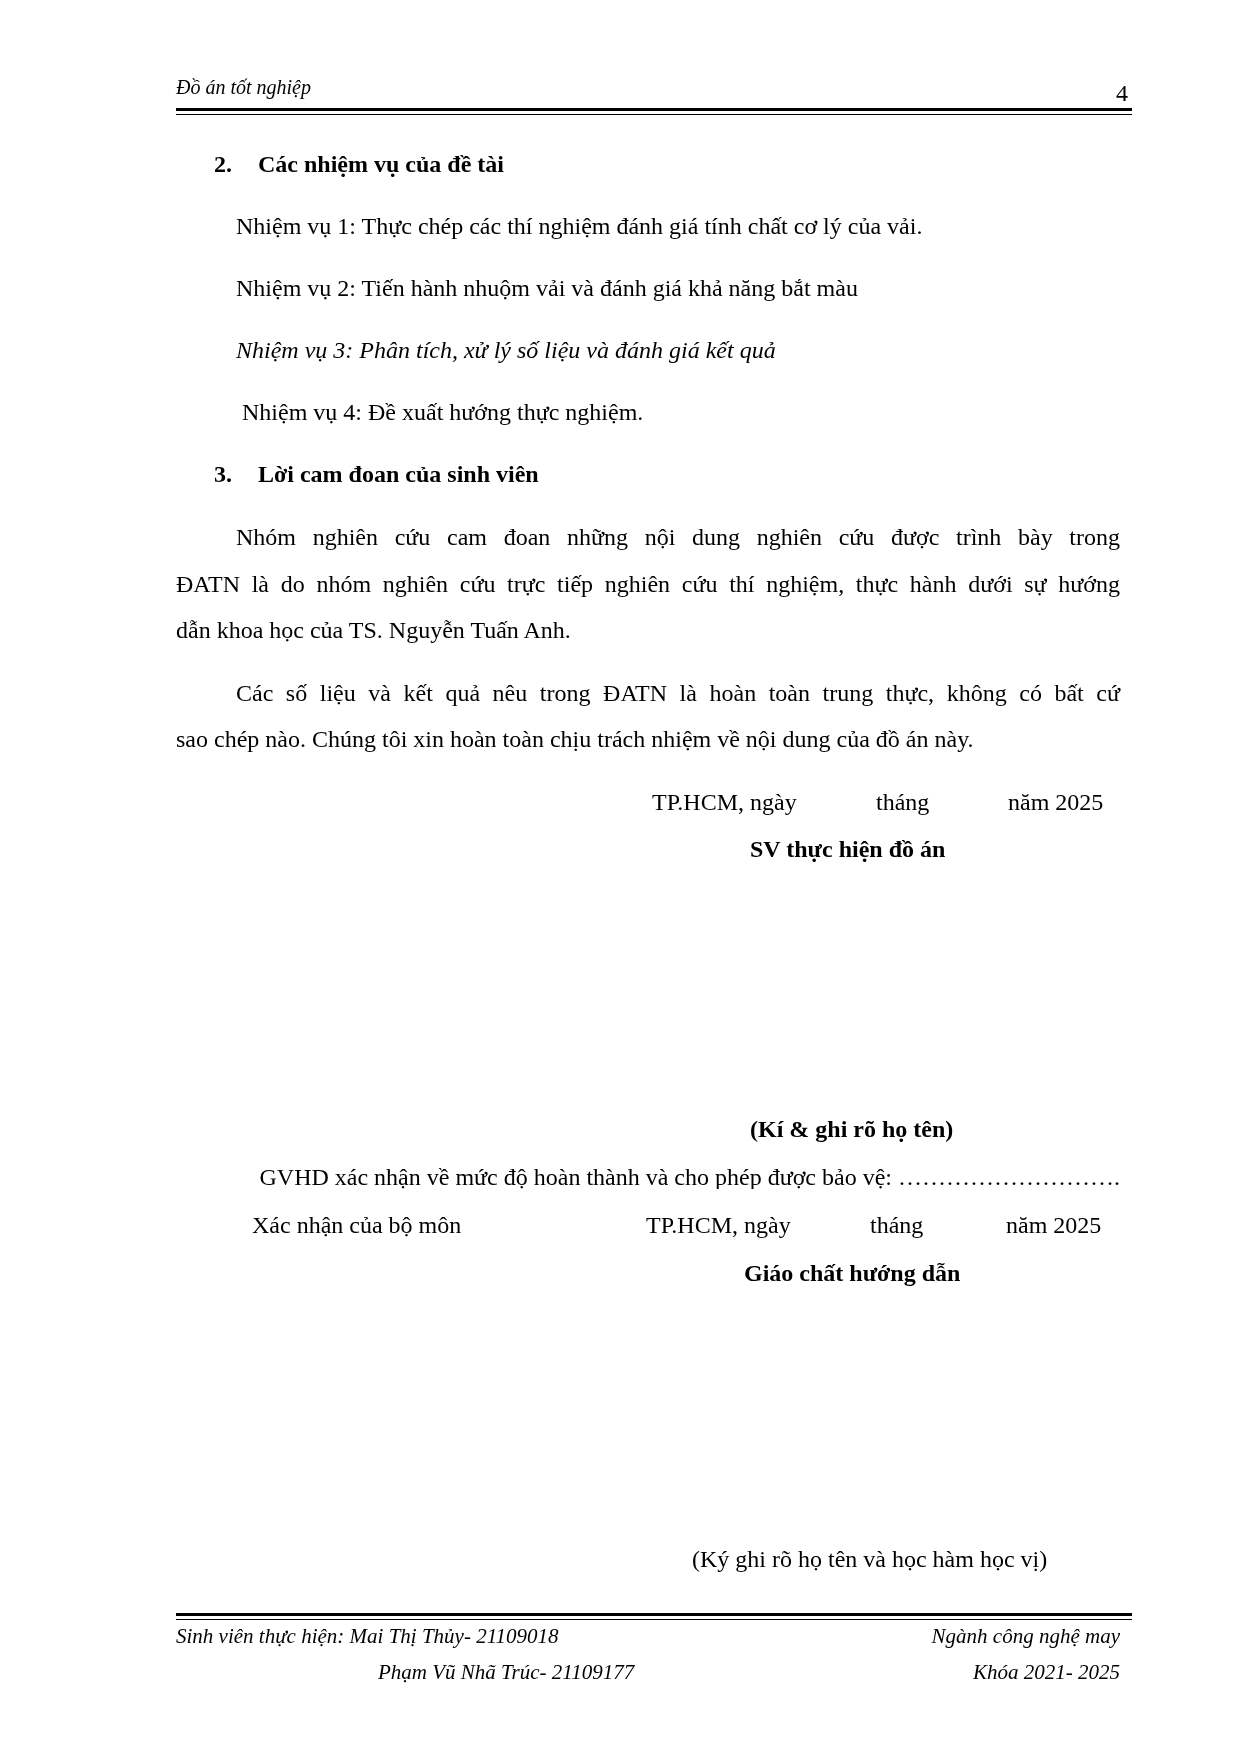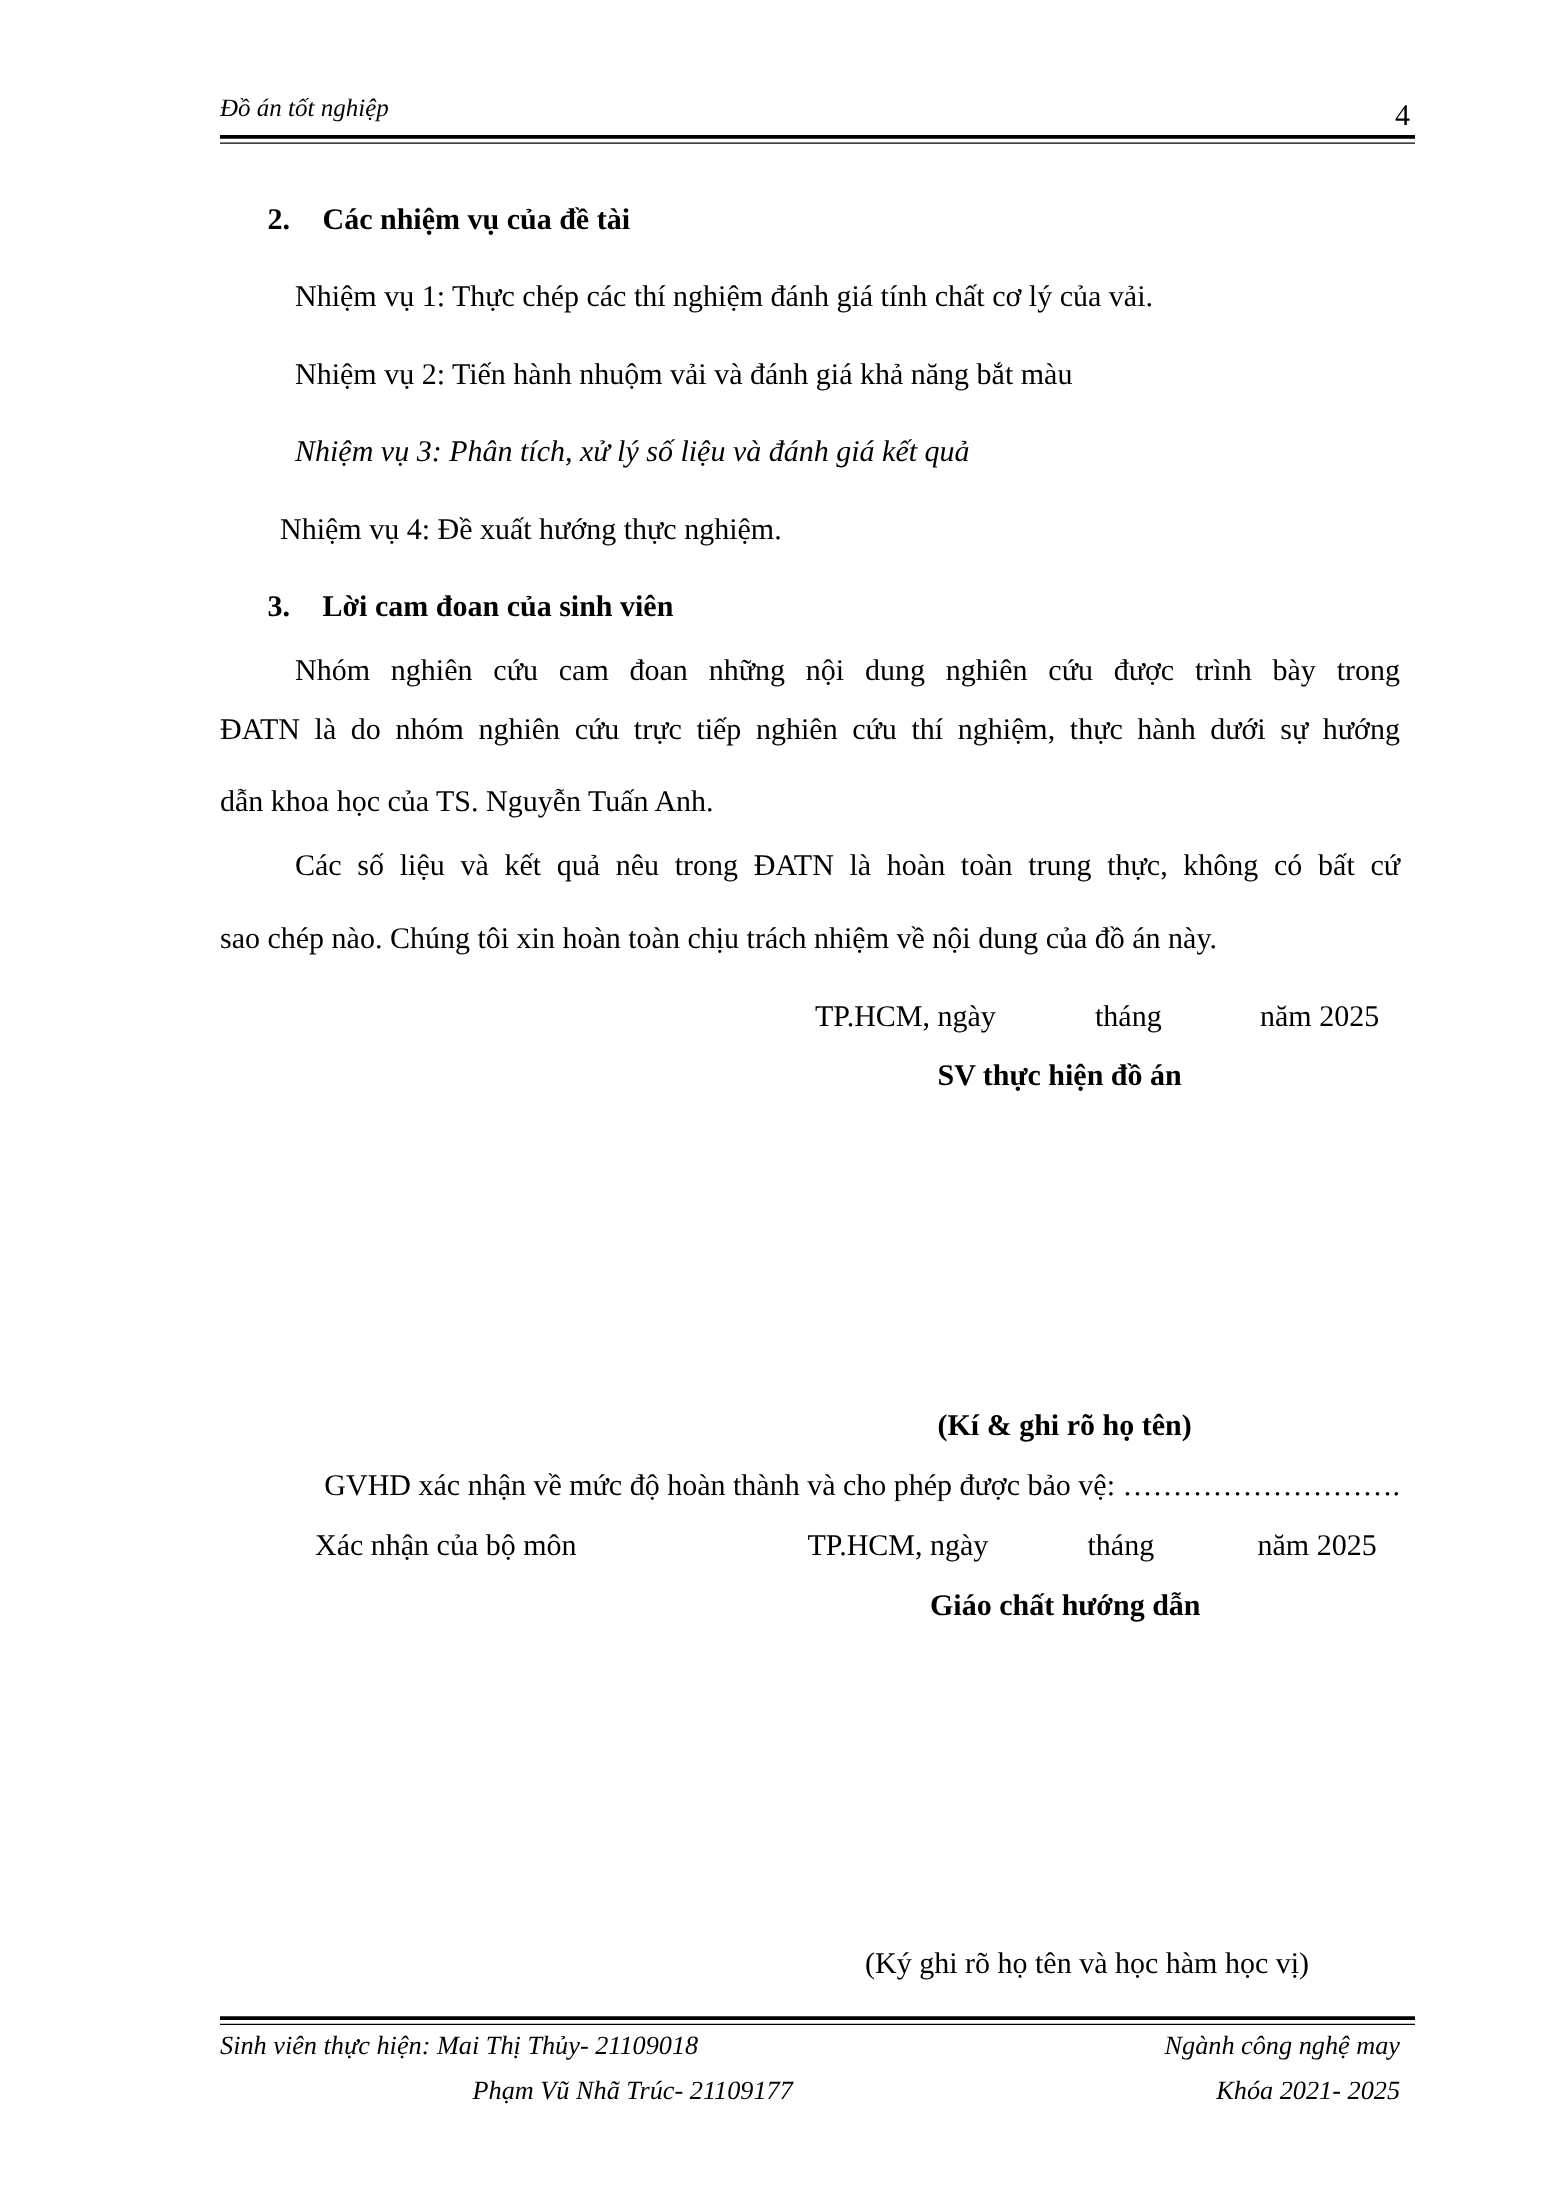--- a/index.html
+++ b/index.html
@@ -1,19 +1,19 @@
 <!DOCTYPE html>
 <html><head>
 <meta charset="utf-8">
 <style>
   html, body { margin: 0; padding: 0; background: #ffffff; }
   body { width: 1240px; height: 1754px; position: relative; overflow: hidden;
          font-family: "Liberation Serif", "DejaVu Serif", serif; color: #000; }
   .abs { position: absolute; white-space: nowrap; }
-  .body-text { font-size: 24px; line-height: 1; margin-top: 12px; }
+  .body-text { font-size: 24px; line-height: 1; }
   .bold { font-weight: bold; }
   .rule-thick { position: absolute; left: 176px; width: 956px; height: 3px; background: #000; }
   .rule-thin  { position: absolute; left: 176px; width: 956px; height: 1px; background: #000; }
   .justify-line { position: absolute; left: 176px; width: 944px; font-size: 24px;
                   text-align: justify; text-align-last: justify; white-space: nowrap; }
   .justify-line.indent { left: 236px; width: 884px; }
   .header-title { font-size: 20px; font-style: italic; }
   .page-num { font-size: 24px; }
   .footer-text { font-size: 21px; font-style: italic; }
 </style>
@@ -29,21 +29,21 @@
 
 <div>
   <div class="abs body-text bold" style="left:214px; top:152px;">
     <span>2.</span>
     <span style="display:inline-block; width:14px;"></span>
     <span>Các nhiệm vụ của đề tài</span>
   </div>
   <div class="abs body-text" style="left:236px; top:214px;">Nhiệm vụ 1: Thực chép các thí nghiệm đánh giá tính chất cơ lý của vải.</div>
   <div class="abs body-text" style="left:236px; top:276px;">Nhiệm vụ 2: Tiến hành nhuộm vải và đánh giá khả năng bắt màu</div>
   <div class="abs body-text" style="left:236px; top:338px;font-style:italic;">Nhiệm vụ 3: Phân tích, xử lý số liệu và đánh giá kết quả</div>
-  <div class="abs body-text" style="left:224px; top:400px;">Nhiệm vụ 4: Đề xuất hướng thực nghiệm.</div>
+  <div class="abs body-text" style="left:242px; top:400px;">Nhiệm vụ 4: Đề xuất hướng thực nghiệm.</div>
 </div>
 
 <div>
   <div class="abs body-text bold" style="left:214px; top:462px;">
     <span>3.</span>
     <span style="display:inline-block; width:14px;"></span>
     <span>Lời cam đoan của sinh viên</span>
   </div>
 
   <div class="justify-line indent" style="top:524px;">Nhóm nghiên cứu cam đoan những nội dung nghiên cứu được trình bày trong</div>

